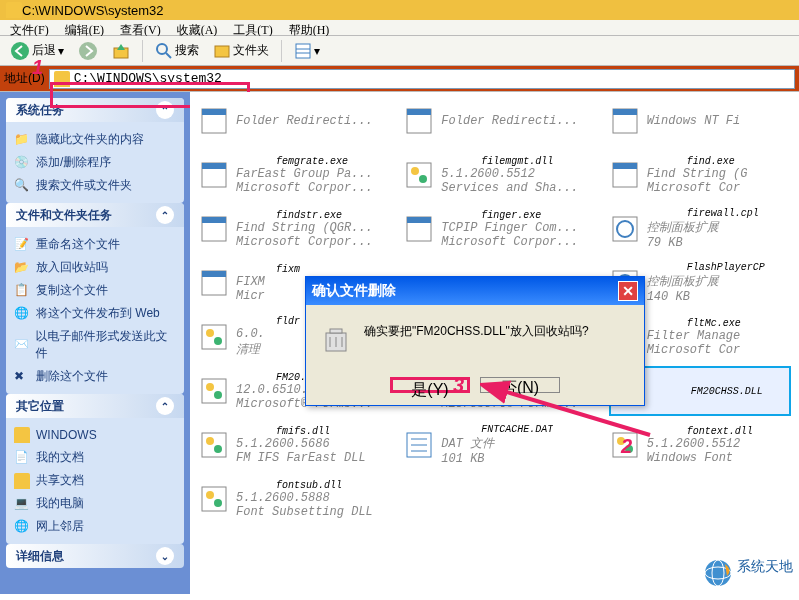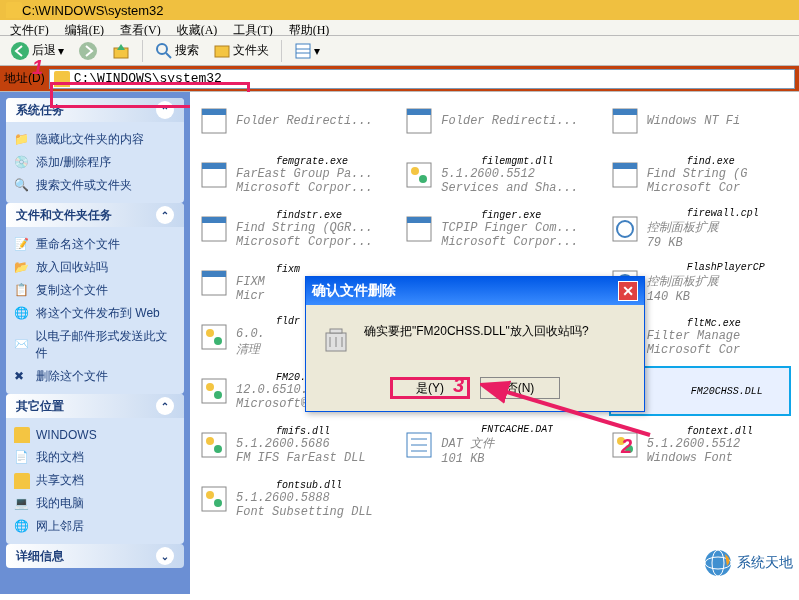--- a/index.html
+++ b/index.html
@@ -34,32 +34,32 @@
 .file-name { font-family: "Courier New", monospace; font-size: 10px; white-space: nowrap; overflow: hidden; text-overflow: ellipsis; margin-left: 40px; }
 .file-desc { font-family: "Courier New", monospace; font-size: 12px; color: #888; white-space: nowrap; overflow: hidden; text-overflow: ellipsis; }
 .file-item.highlighted { background: #e8f0ff; border: 2px solid #0ea5e9; padding: 2px; }
 
 .dialog { position: absolute; left: 305px; top: 276px; width: 340px; background: #ece9d8; border: 1px solid #0054e3; box-shadow: 2px 2px 6px rgba(0,0,0,0.3); z-index: 100; }
 .dialog-title { background: linear-gradient(to bottom, #0058e6, #3a8cff); height: 28px; display: flex; align-items: center; justify-content: space-between; padding: 0 6px; color: #fff; font-weight: bold; font-size: 14px; }
 .dialog-close { width: 20px; height: 20px; background: #e04040; border: 1px solid #fff; color: #fff; display: flex; align-items: center; justify-content: center; cursor: pointer; font-weight: bold; }
 .dialog-body { padding: 18px 14px 14px; display: flex; gap: 12px; }
 .dialog-body .msg { font-size: 12px; }
 .dialog-buttons { display: flex; justify-content: center; gap: 10px; padding: 8px 0 12px; }
-.dialog-buttons button { width: 80px; height: 22px; border: 1px solid #888; background: #ece9d8; cursor: pointer; font-size: 12px; }
+.dialog-buttons button { width: 80px; height: 16px; border: 1px solid #888; background: #ece9d8; cursor: pointer; font-size: 16px; }
 .dialog-buttons button.primary { border: 3px solid #e91e63; }
 
 .annotation { position: absolute; color: #e91e63; font-weight: bold; font-size: 20px; z-index: 200; font-style: italic; }
 .arrow { position: absolute; z-index: 150; pointer-events: none; }
 
 .ic { display: inline-block; width: 16px; height: 16px; }
 .ic-folder-yellow { background: #f4c542; border-radius: 2px 2px 0 0; }
 
 svg.file-type { width: 32px; height: 32px; }
 
-.watermark { position: absolute; right: 6px; bottom: 22px; display: flex; align-items: center; gap: 4px; font-size: 14px; color: #2060a0; z-index: 50; }
+.watermark { position: absolute; right: 6px; bottom: 12px; display: flex; gap: 4px; font-size: 14px; color: #2060a0; z-index: 50; }
 .watermark .globe { width: 30px; height: 30px; }
 </style>
 </head>
 <body>
 
 <div class="titlebar">
   <span class="ic ic-folder-yellow"></span>
   <span>C:\WINDOWS\system32</span>
 </div>
 

